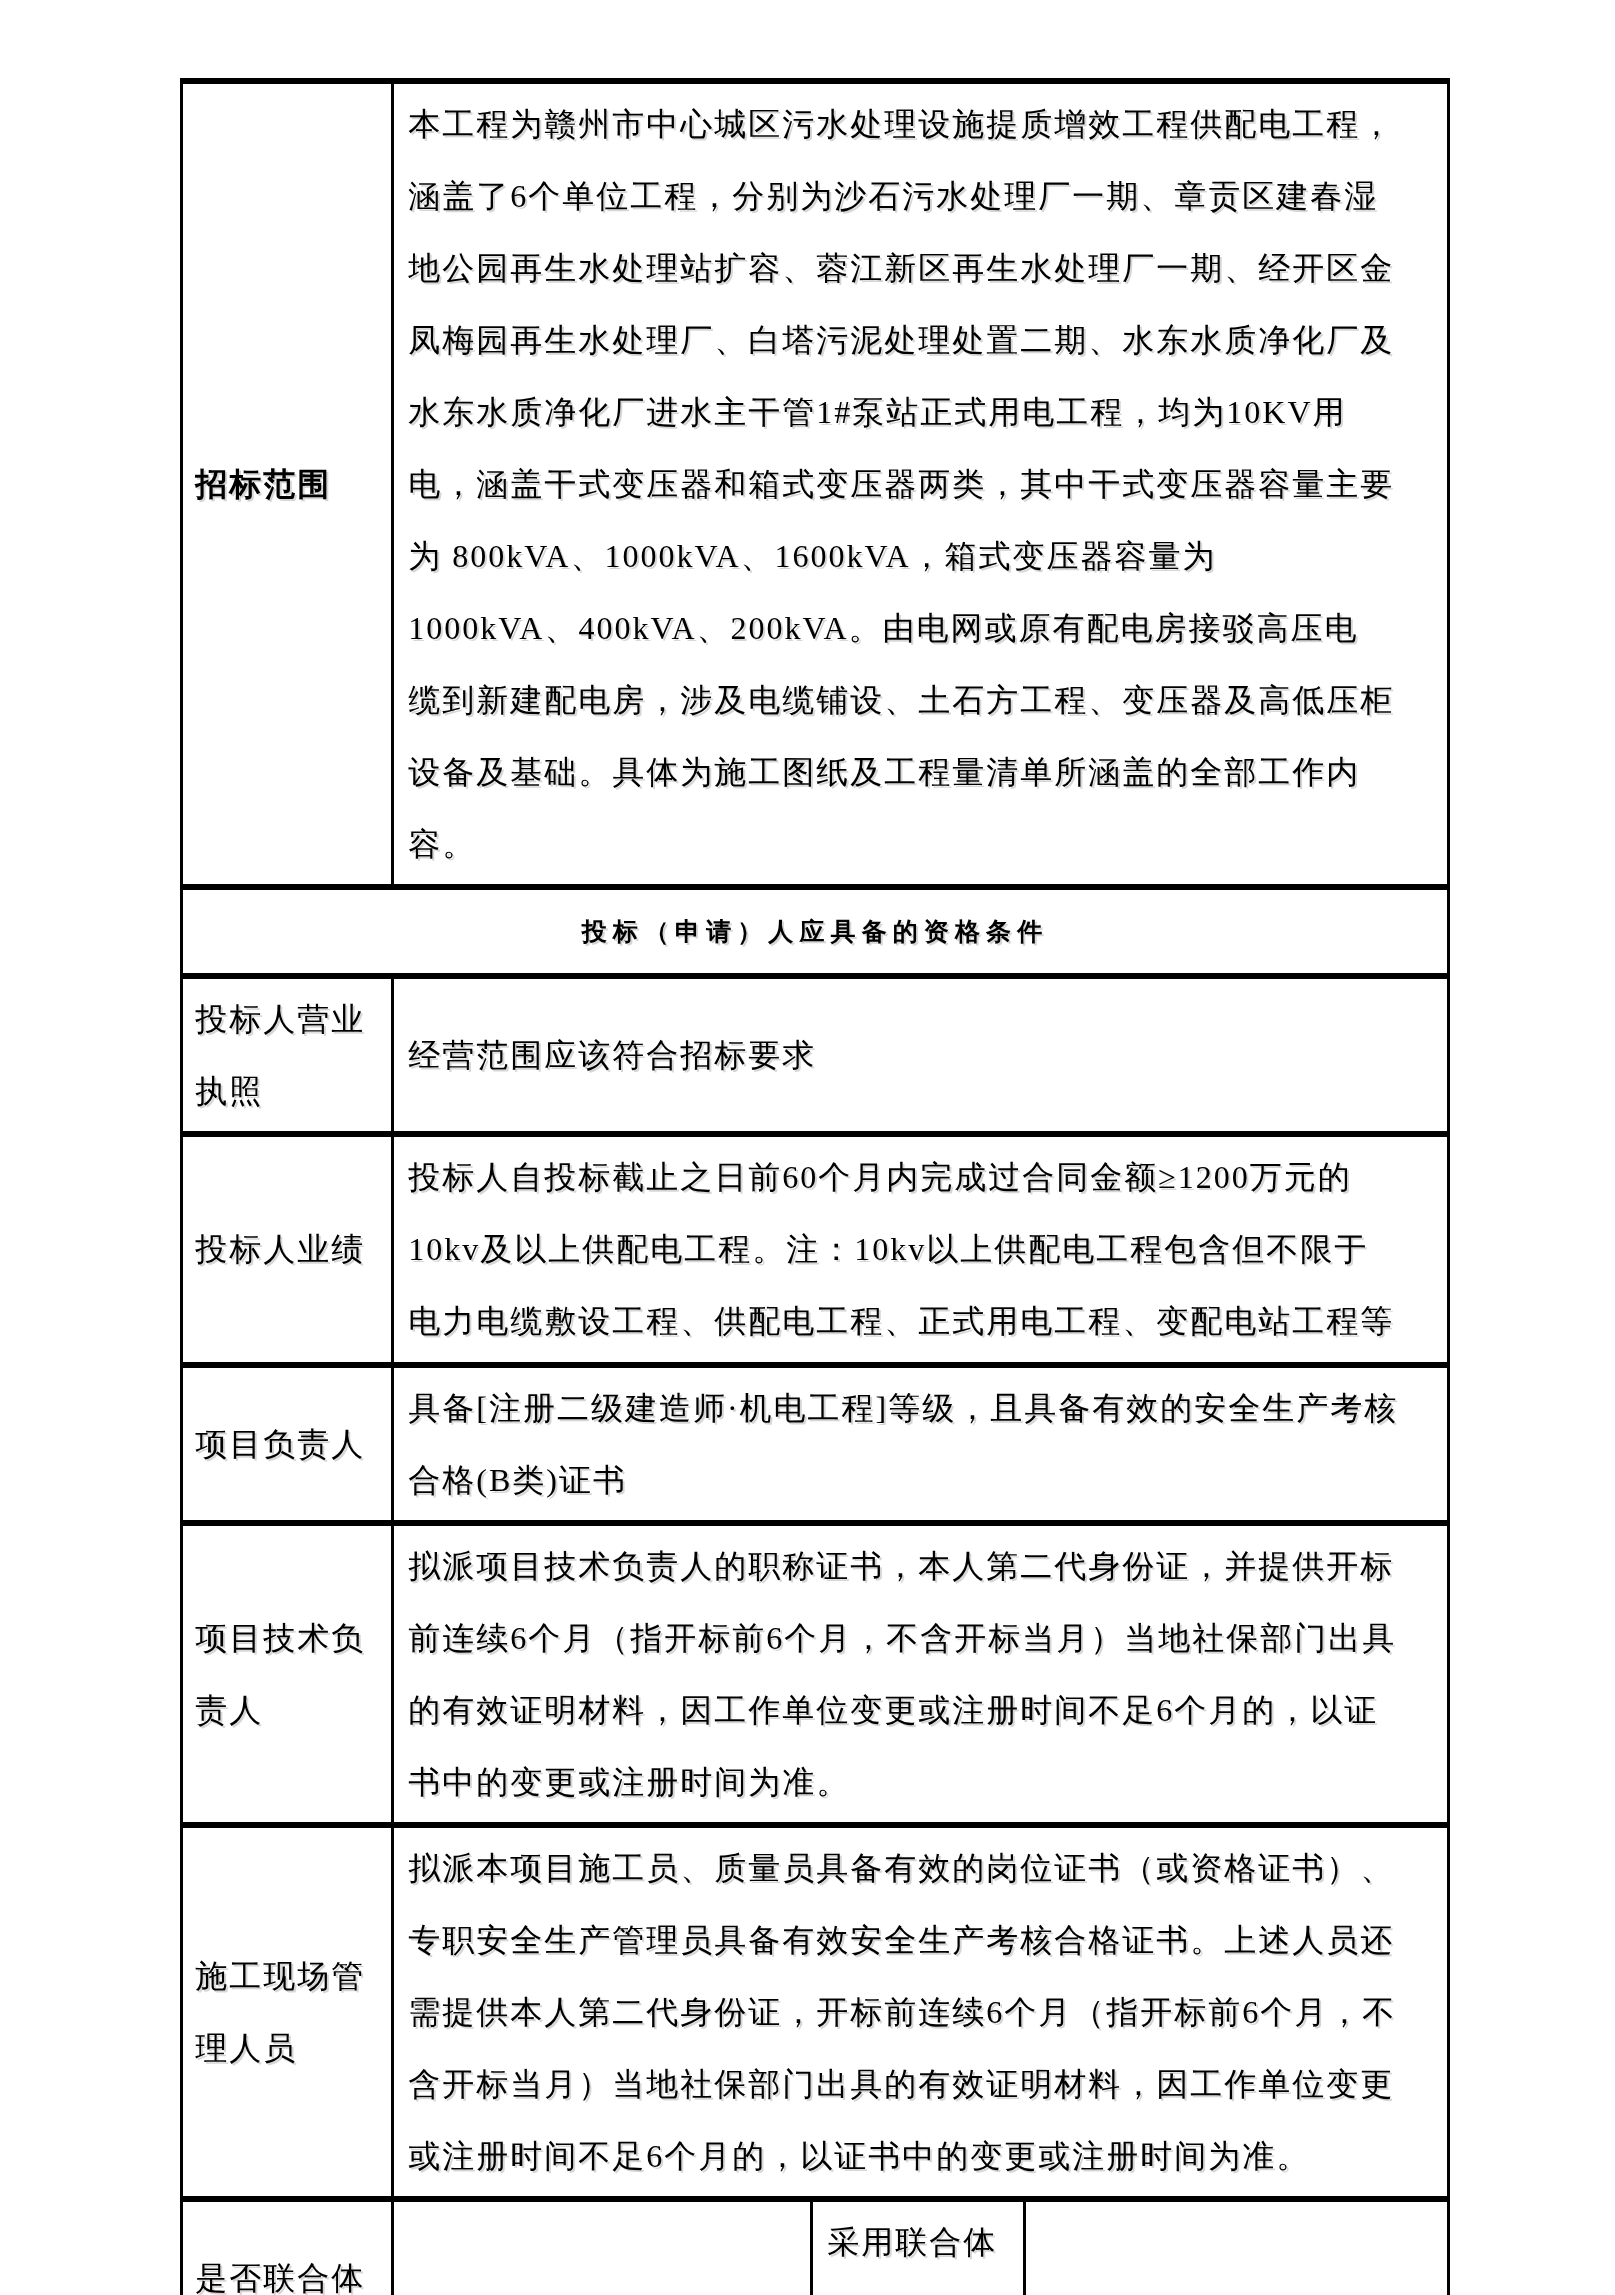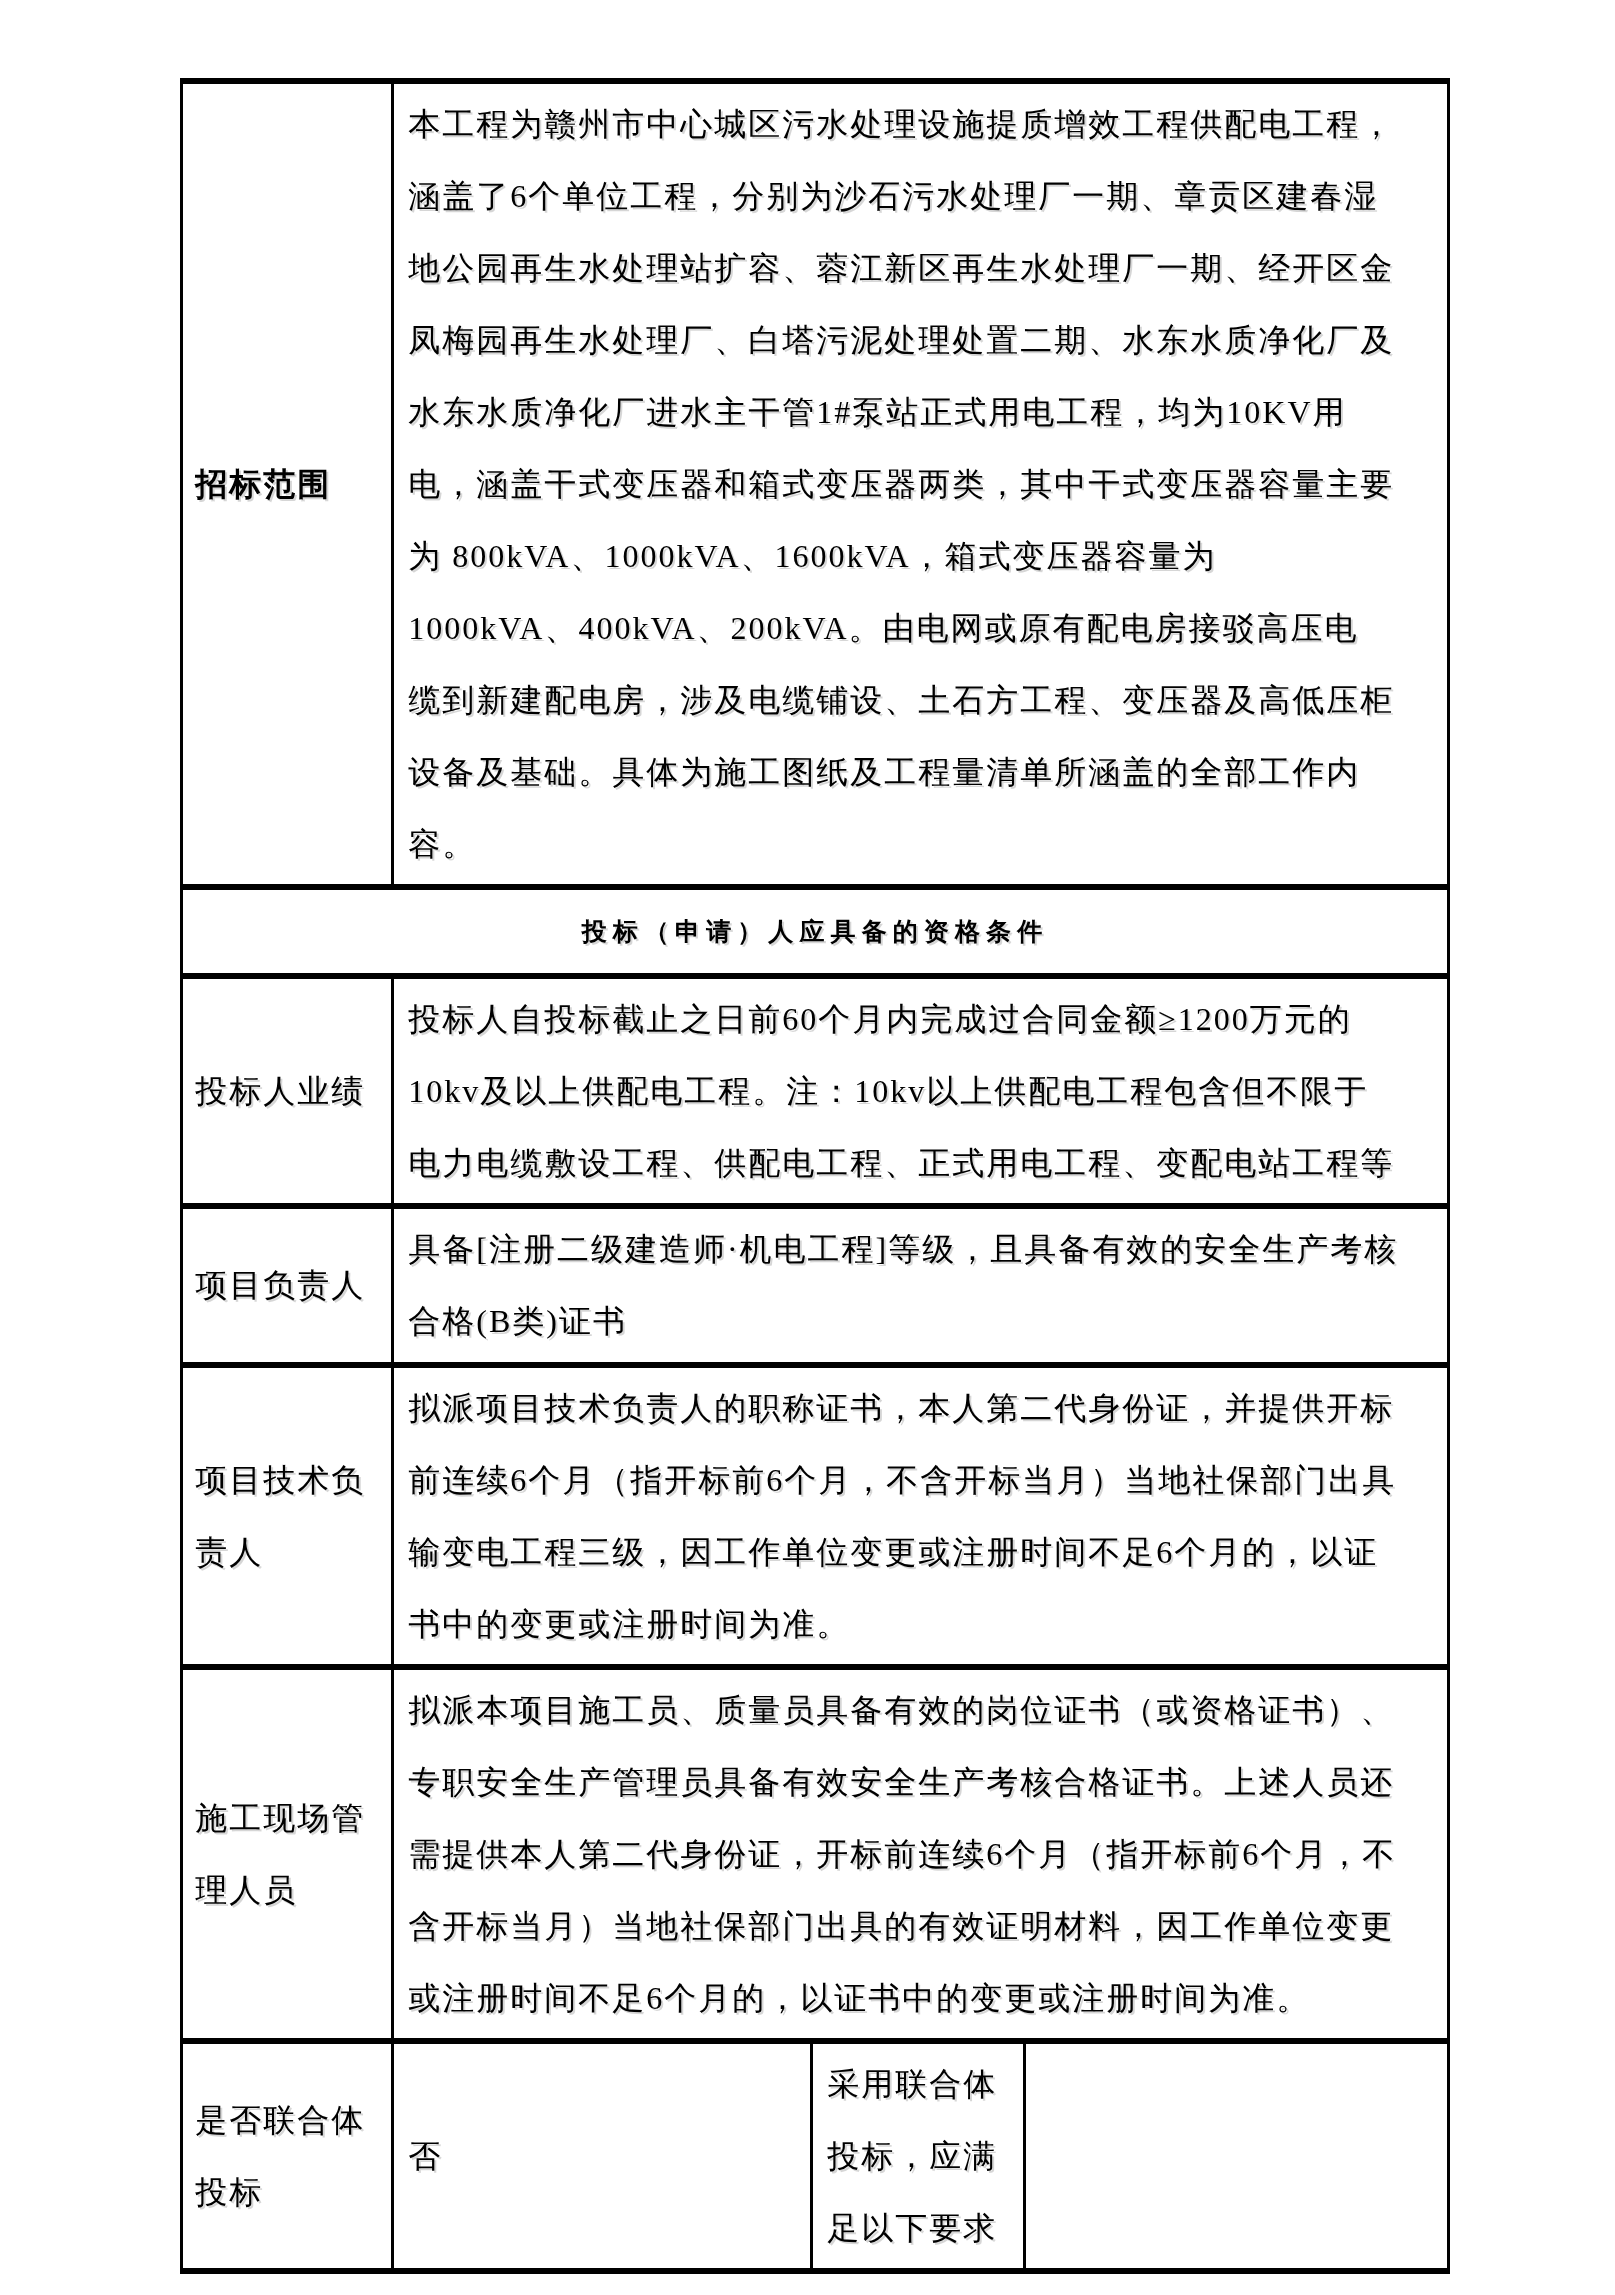--- a/index.html
+++ b/index.html
@@ -61,37 +61,42 @@
 电，涵盖干式变压器和箱式变压器两类，其中干式变压器容量主要
 为 800kVA、1000kVA、1600kVA，箱式变压器容量为
 1000kVA、400kVA、200kVA。由电网或原有配电房接驳高压电
 缆到新建配电房，涉及电缆铺设、土石方工程、变压器及高低压柜
 设备及基础。具体为施工图纸及工程量清单所涵盖的全部工作内
 容。</td>
     </tr>
     <tr style="height:89px">
       <td colspan="4" class="header-cell">投标（申请）人应具备的资格条件</td>
     </tr>
+    <tr style="height:129px">
+      <td class="label-cell">投标人营业
+执照</td>
+      <td colspan="3">经营范围应该符合招标要求</td>
+    </tr>
     <tr style="height:208px">
       <td class="label-cell">投标人业绩</td>
       <td colspan="3">投标人自投标截止之日前60个月内完成过合同金额≥1200万元的
 10kv及以上供配电工程。注：10kv以上供配电工程包含但不限于
 电力电缆敷设工程、供配电工程、正式用电工程、变配电站工程等</td>
     </tr>
     <tr style="height:127px">
       <td class="label-cell">项目负责人</td>
       <td colspan="3">具备[注册二级建造师·机电工程]等级，且具备有效的安全生产考核
 合格(B类)证书</td>
     </tr>
     <tr style="height:231px">
       <td class="label-cell">项目技术负
 责人</td>
       <td colspan="3">拟派项目技术负责人的职称证书，本人第二代身份证，并提供开标
 前连续6个月（指开标前6个月，不含开标当月）当地社保部门出具
-输变电工程三级，因工作单位变更或注册时间不足6个月的，以证
+的有效证明材料，因工作单位变更或注册时间不足6个月的，以证
 书中的变更或注册时间为准。</td>
     </tr>
     <tr style="height:279px">
       <td class="label-cell">施工现场管
 理人员</td>
       <td colspan="3">拟派本项目施工员、质量员具备有效的岗位证书（或资格证书）、
 专职安全生产管理员具备有效安全生产考核合格证书。上述人员还
 需提供本人第二代身份证，开标前连续6个月（指开标前6个月，不
 含开标当月）当地社保部门出具的有效证明材料，因工作单位变更
 或注册时间不足6个月的，以证书中的变更或注册时间为准。</td>

